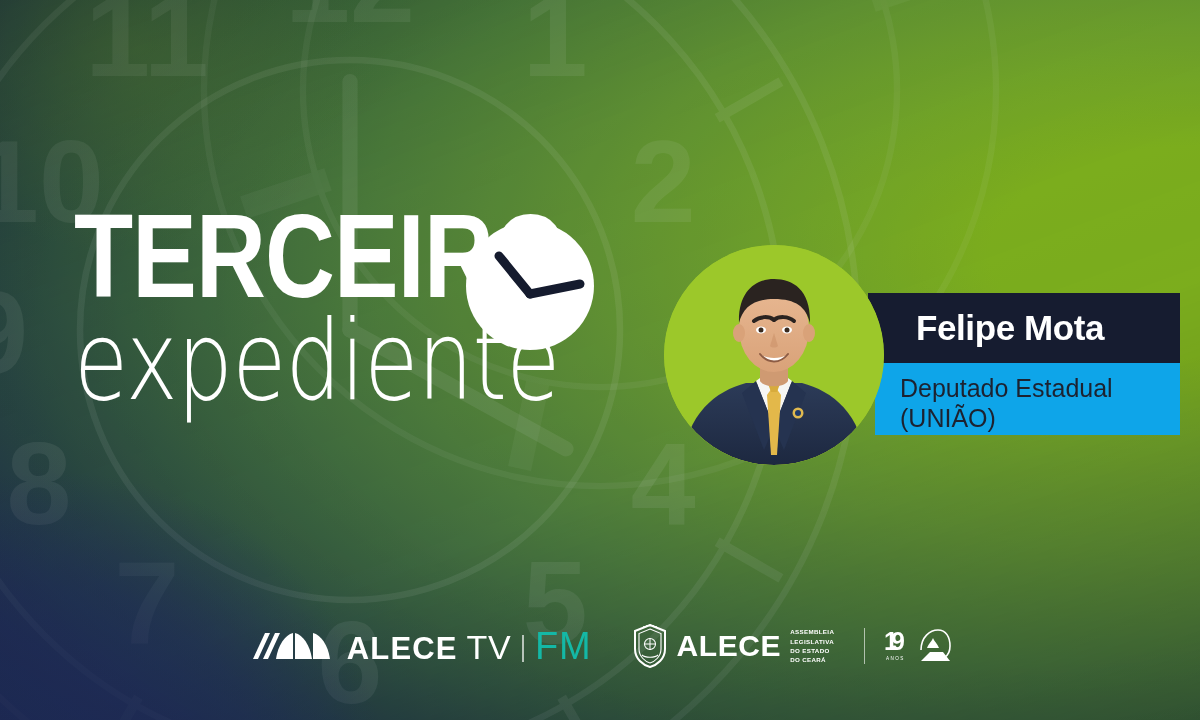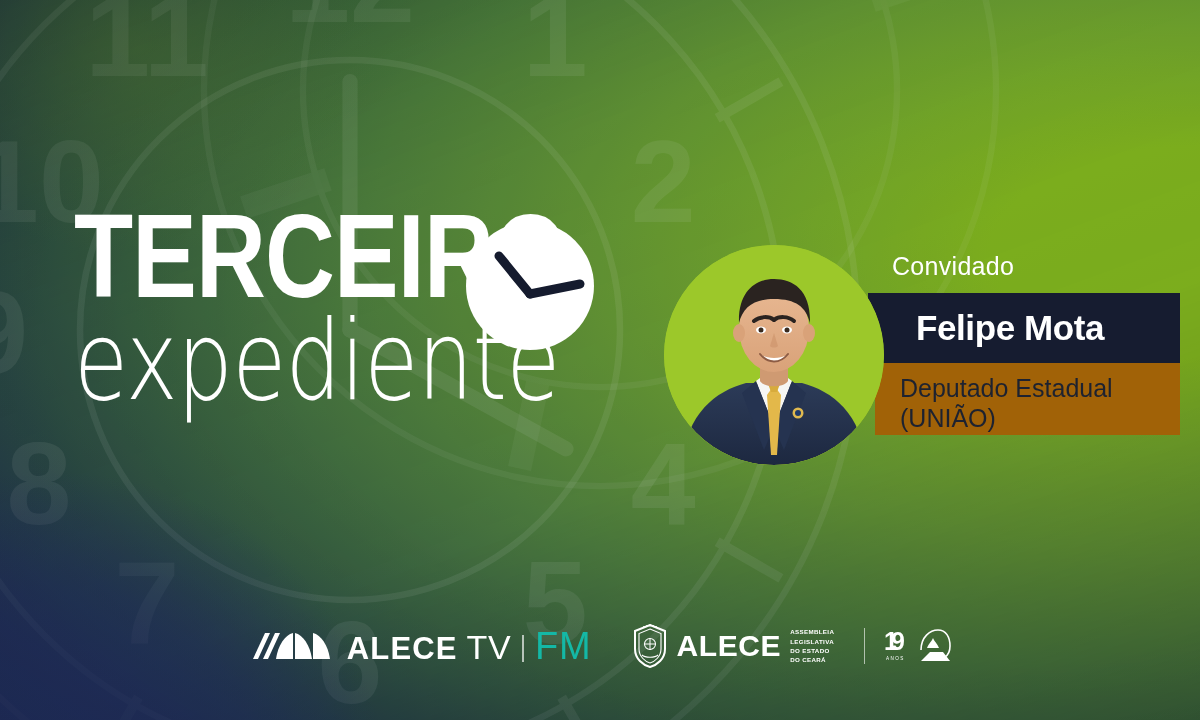--- a/index.html
+++ b/index.html
@@ -107,21 +107,21 @@
     display:flex;align-items:center;
     z-index:2;
   }
   .guest-name{
     margin-left:48px;
     font-size:35px;font-weight:700;color:#ffffff;letter-spacing:-.4px;
     white-space:nowrap;
   }
   .guest-role-bar{
     position:absolute;left:225px;top:128px;width:305px;height:72px;
-    background:#a16207;
+    background:#0ea5e9;
     z-index:2;
   }
   .guest-role{
     position:absolute;left:25px;top:11px;
     font-size:25px;color:#1d2230;line-height:1.18;font-weight:400;
     white-space:nowrap;
   }
 
   
   .footer{
@@ -243,21 +243,20 @@
     <svg viewBox="0 0 128 128" xmlns="http://www.w3.org/2000/svg">
       <g stroke="#151b2e" stroke-width="9" stroke-linecap="round" fill="none">
         <line x1="64" y1="72" x2="33" y2="34"></line>
         <line x1="64" y1="72" x2="114" y2="62"></line>
       </g>
     </svg>
   </div>
 
   <div class="guest">
 
-    <div class="guest-label">Convidado</div>
 
     <div class="guest-name-bar">
       <div class="guest-name">Felipe Mota</div>
     </div>
 
     <div class="guest-role-bar">
       <div class="guest-role">
         <span>Deputado Estadual</span><br>
         <span>(UNIÃO)</span>
       </div>

